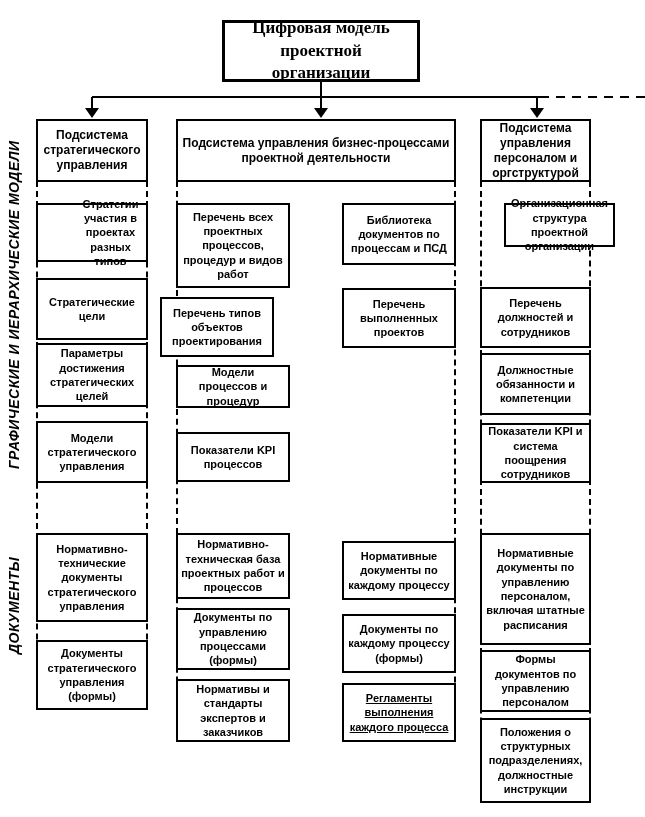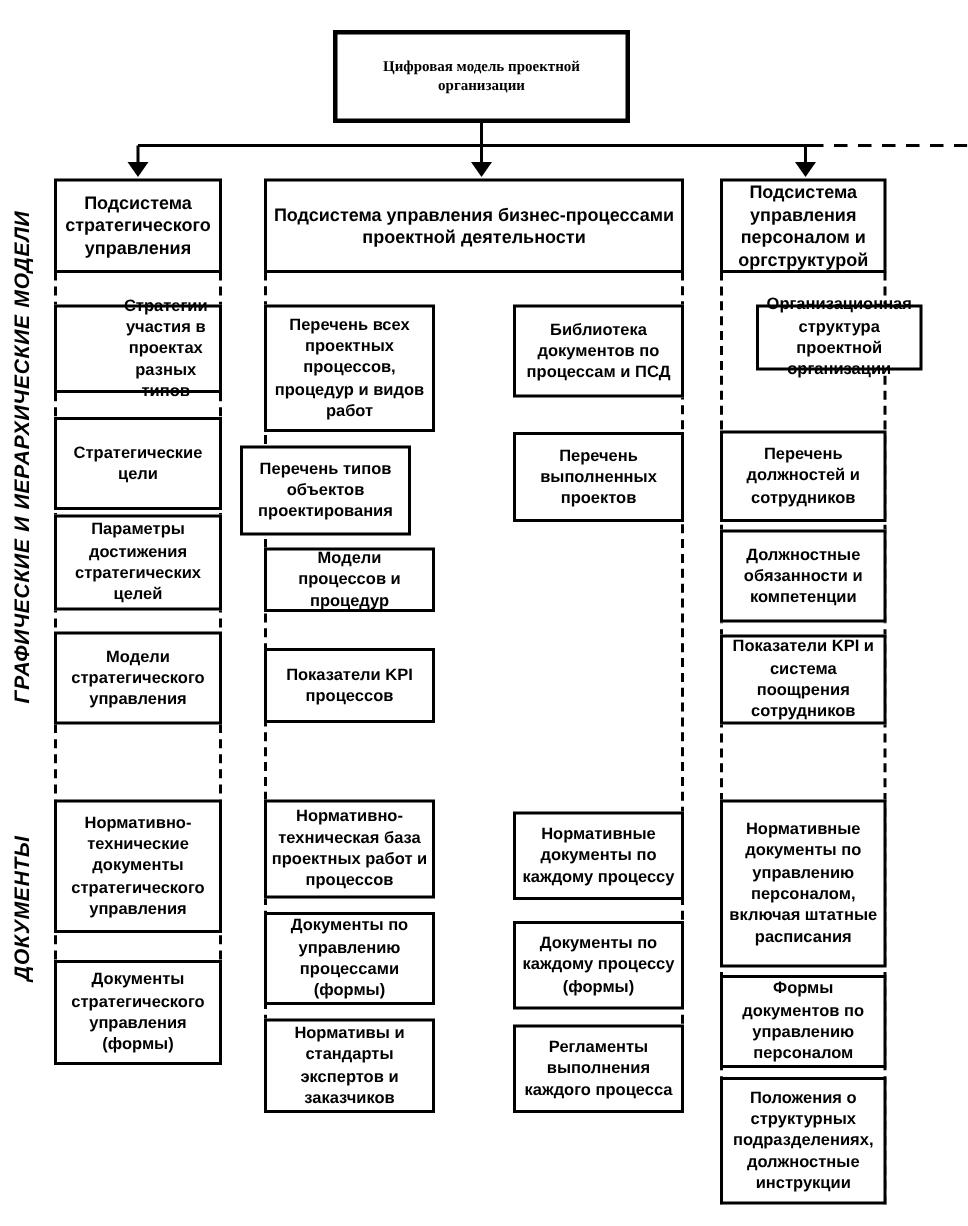--- a/index.html
+++ b/index.html
@@ -6,21 +6,21 @@
   .canvas{
     position:relative;width:645px;height:817px;background:#ffffff;
     font-family:"Liberation Sans",sans-serif;color:#000;overflow:hidden;
   }
   .connectors{position:absolute;left:0;top:0;z-index:1;}
   .top-box{
     position:absolute;left:222px;top:20px;width:198px;height:62px;
     border:3px solid #000;background:#fff;z-index:2;
     display:flex;align-items:center;justify-content:center;text-align:center;
     font-family:"Liberation Serif","DejaVu Serif",serif;
-    font-weight:bold;font-size:10px;line-height:1.35;padding:2px 10px;box-sizing:border-box;
+    font-weight:bold;font-size:17px;line-height:1.35;padding:2px 10px;box-sizing:border-box;
   }
   .side-label{
     position:absolute;z-index:2;
     writing-mode:vertical-rl;transform:rotate(180deg);
     font-weight:bold;font-style:italic;font-size:14px;letter-spacing:0.5px;
     text-align:center;white-space:nowrap;
   }
   .label-models{left:6px;top:115px;height:380px;}
   .label-docs{left:6px;top:540px;height:130px;}
   .header-box{
@@ -88,21 +88,21 @@
   <div class="dbox" style="left:176px;top:365px;width:114px;height:43px;">Модели процессов и процедур</div>
   <div class="dbox" style="left:176px;top:432px;width:114px;height:50px;">Показатели KPI процессов</div>
   <div class="dbox" style="left:176px;top:533px;width:114px;height:66px;">Нормативно-техническая база проектных работ и процессов</div>
   <div class="dbox" style="left:176px;top:608px;width:114px;height:62px;">Документы по управлению процессами (формы)</div>
   <div class="dbox" style="left:176px;top:679px;width:114px;height:63px;">Нормативы и стандарты экспертов и заказчиков</div>
 
   <div class="dbox" style="left:342px;top:203px;width:114px;height:62px;">Библиотека документов по процессам и ПСД</div>
   <div class="dbox" style="left:342px;top:288px;width:114px;height:60px;">Перечень выполненных проектов</div>
   <div class="dbox" style="left:342px;top:541px;width:114px;height:59px;">Нормативные документы по каждому процессу</div>
   <div class="dbox" style="left:342px;top:614px;width:114px;height:59px;">Документы по каждому процессу (формы)</div>
-  <div class="dbox" style="left:342px;top:683px;width:114px;height:59px;">Регламенты выполнения каждого процесса</div>
+  <div class="dbox" style="left:342px;top:683px;width:114px;height:59px;text-decoration:underline;">Регламенты выполнения каждого процесса</div>
 
   <div class="dbox" style="left:504px;top:203px;width:111px;height:44px;">Организационная структура проектной организации</div>
   <div class="dbox" style="left:480px;top:287px;width:111px;height:61px;">Перечень должностей и сотрудников</div>
   <div class="dbox" style="left:480px;top:353px;width:111px;height:62px;">Должностные обязанности и компетенции</div>
   <div class="dbox" style="left:480px;top:423px;width:111px;height:60px;">Показатели KPI и система поощрения сотрудников</div>
   <div class="dbox" style="left:480px;top:533px;width:111px;height:112px;">Нормативные документы по управлению персоналом, включая штатные расписания</div>
   <div class="dbox" style="left:480px;top:650px;width:111px;height:62px;">Формы документов по управлению персоналом</div>
   <div class="dbox" style="left:480px;top:718px;width:111px;height:85px;">Положения о структурных подразделениях, должностные инструкции</div>
 
 </div>

